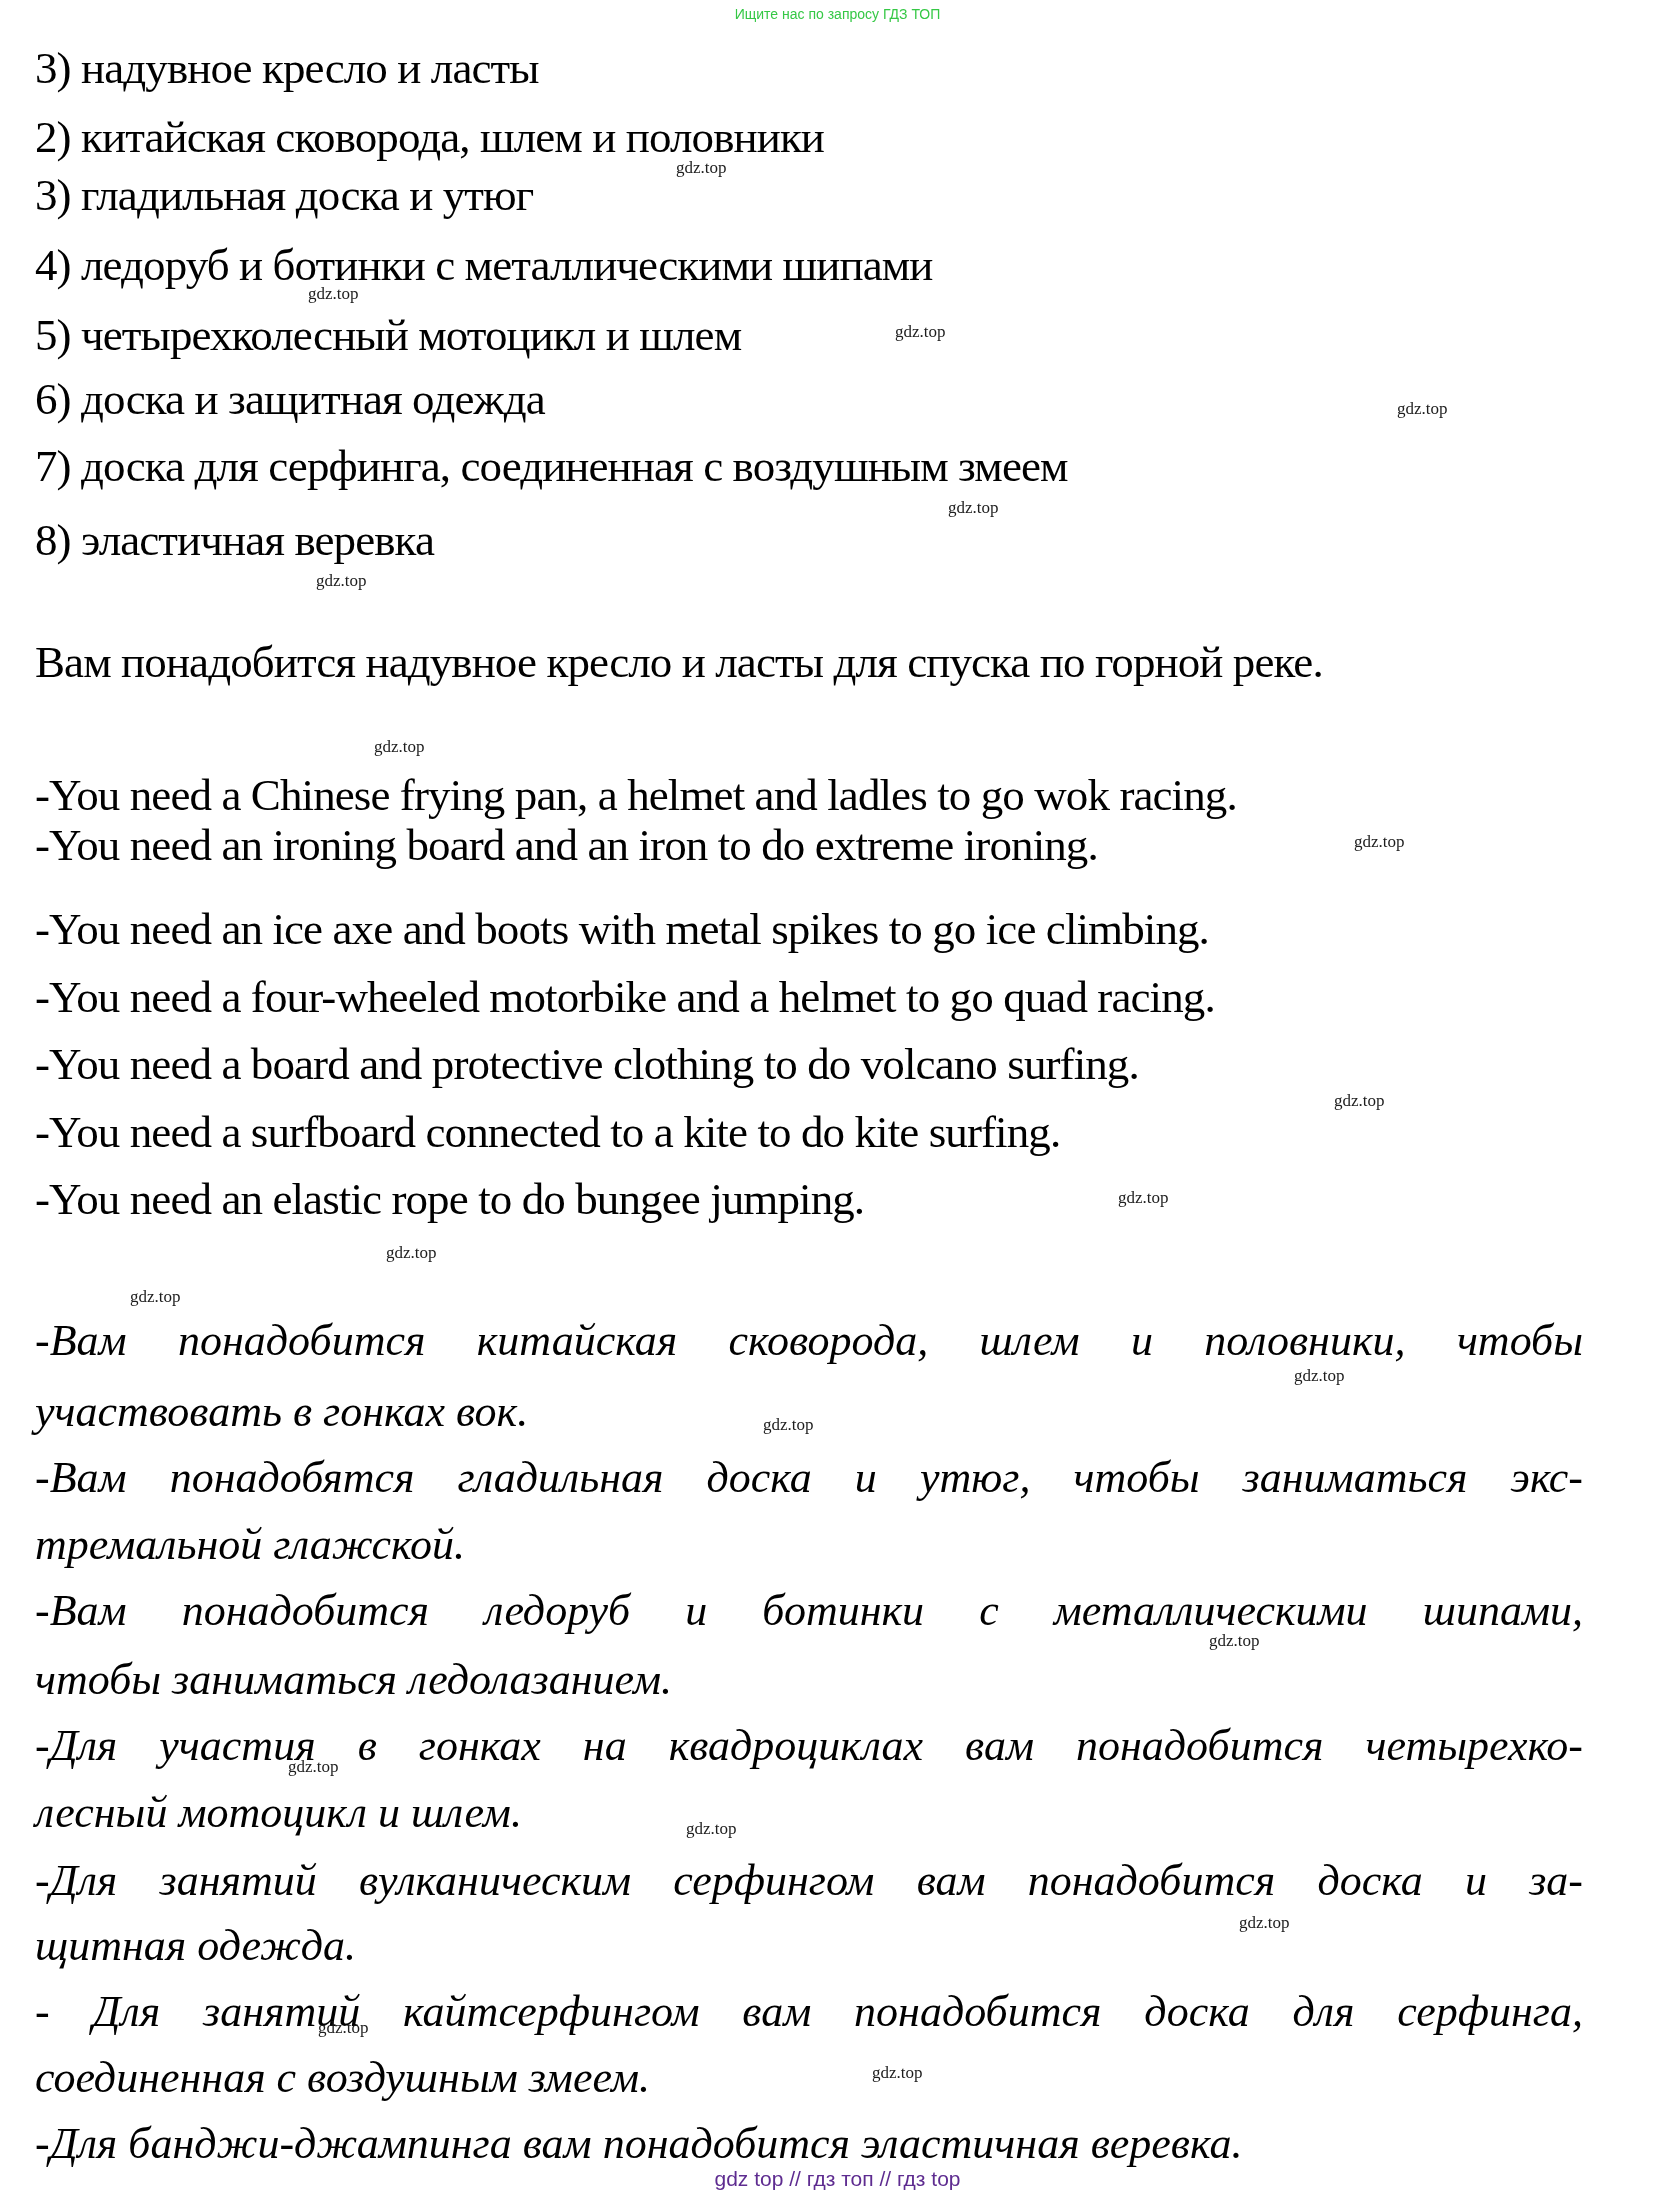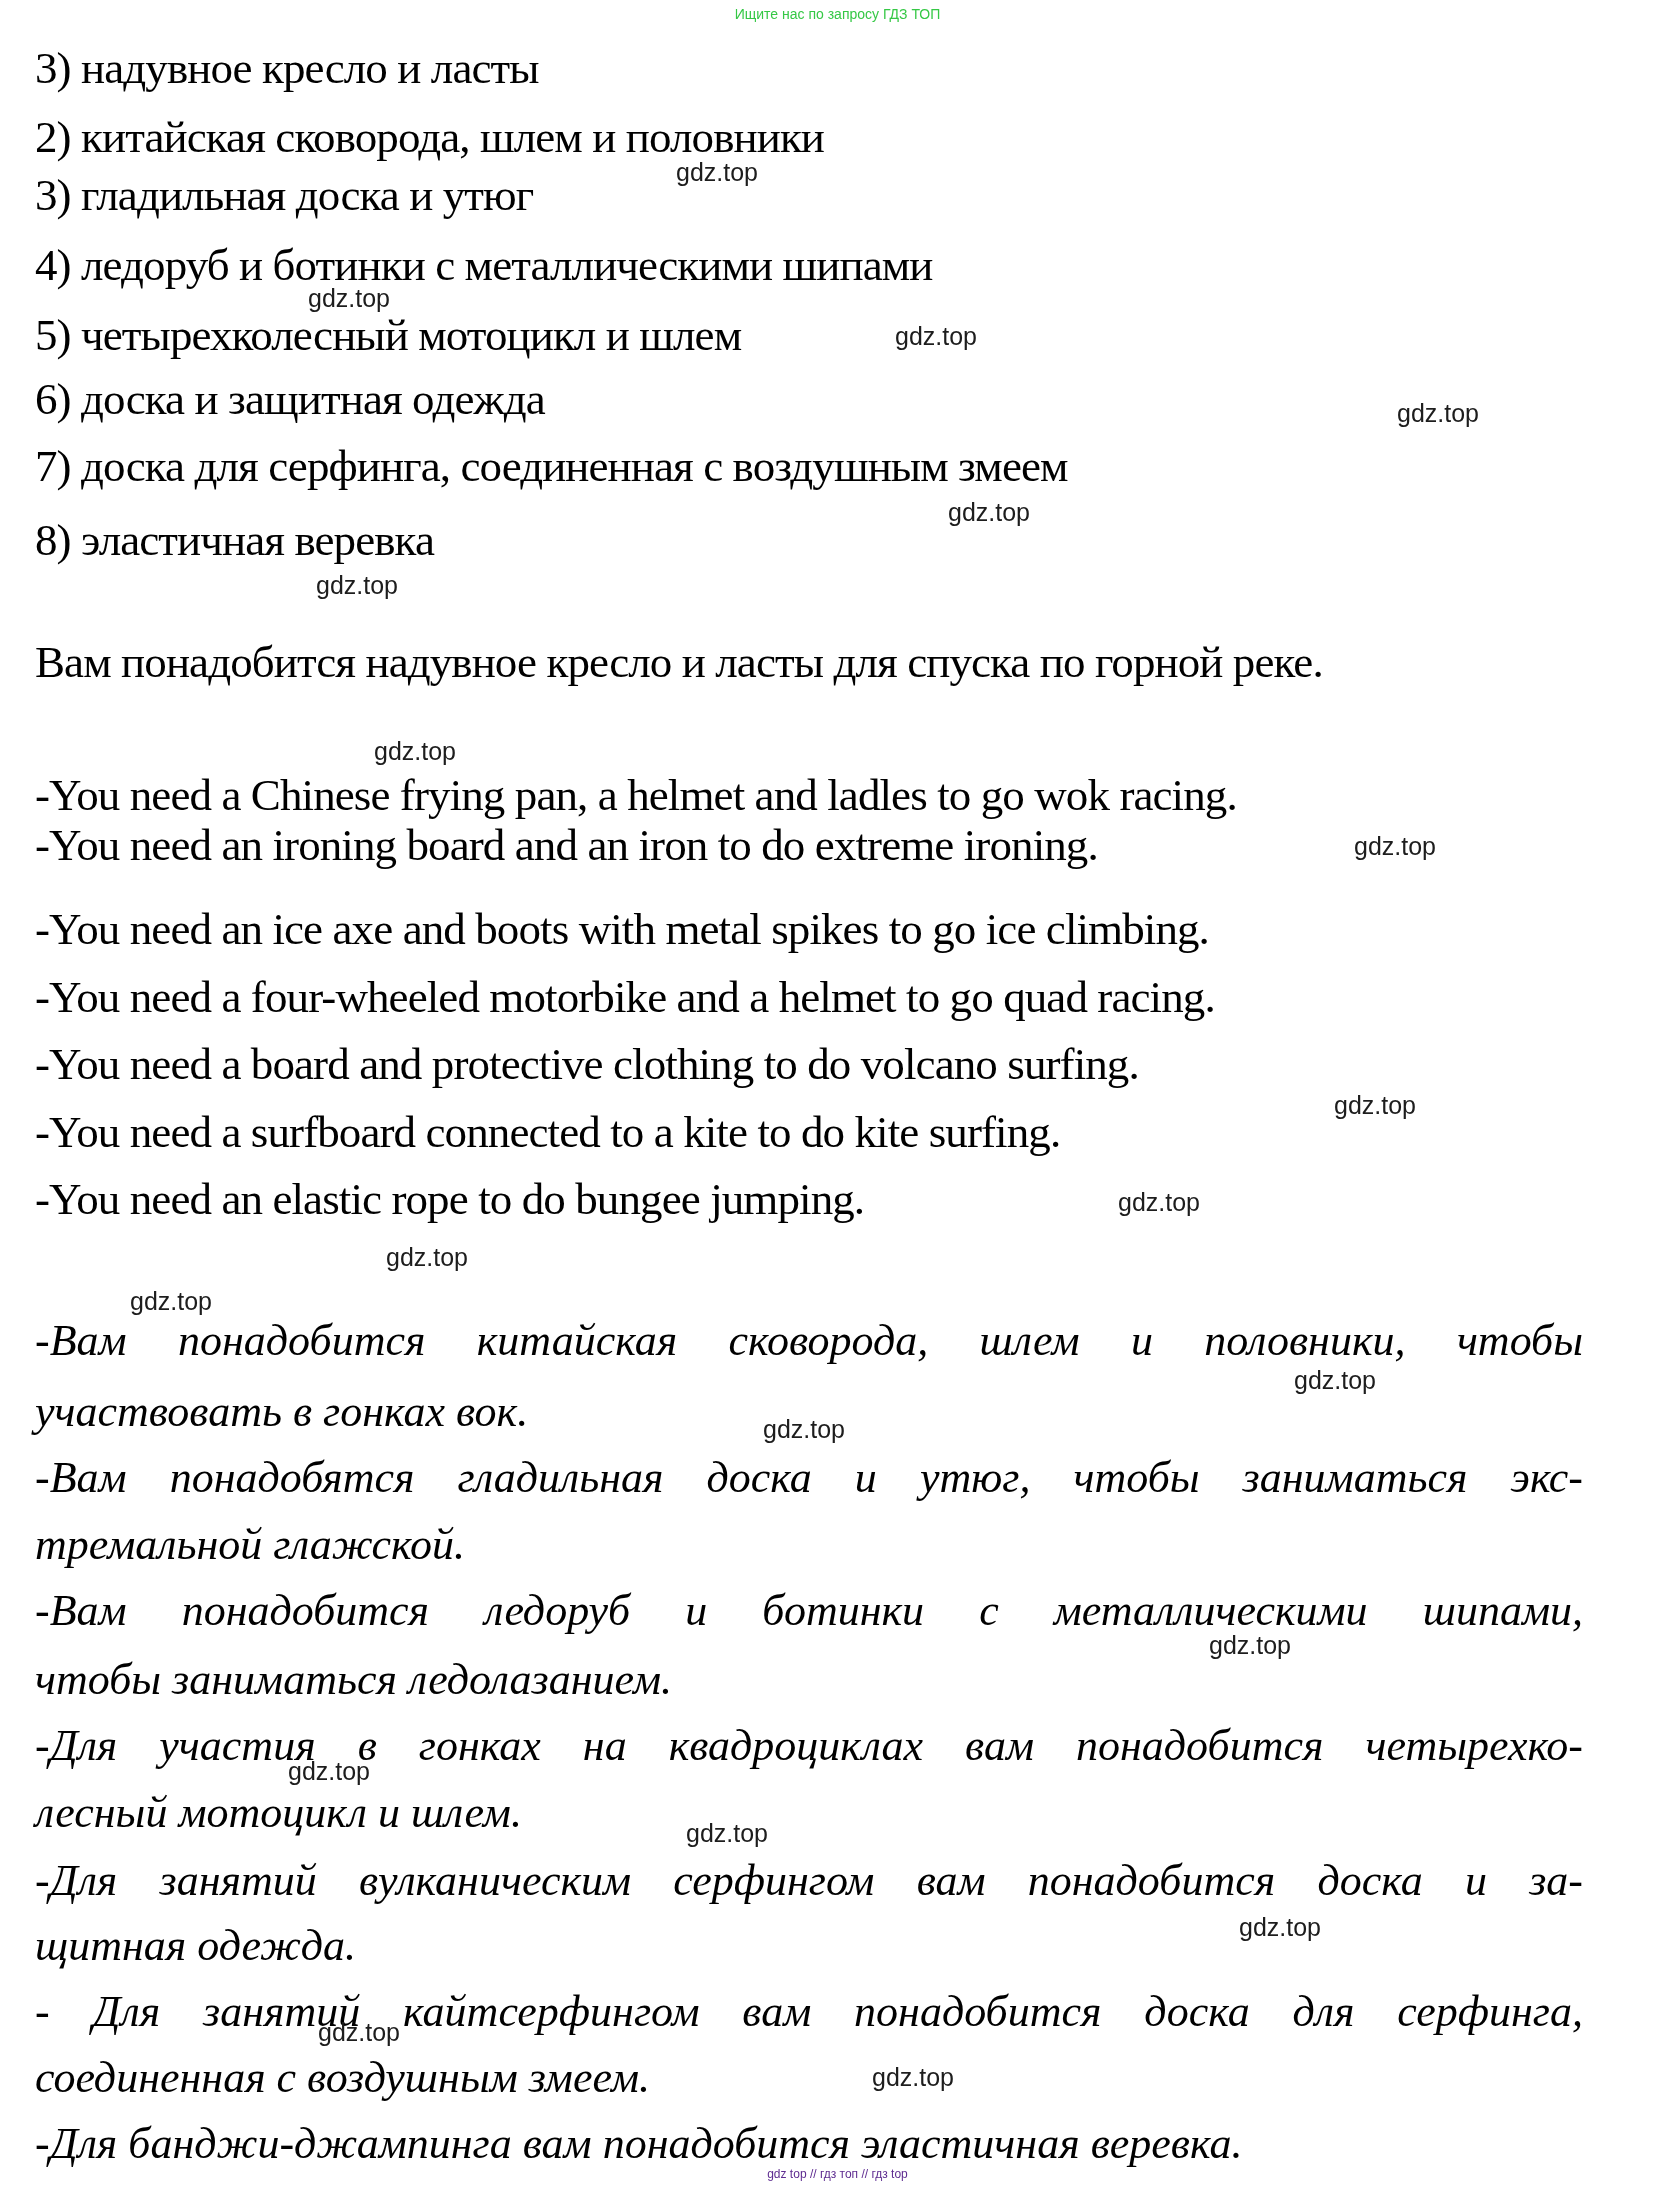--- a/index.html
+++ b/index.html
@@ -42,33 +42,33 @@
     white-space: nowrap;
   }
   .just {
     width: 1548px;
     white-space: normal;
     text-align: justify;
     text-align-last: justify;
   }
   .wm {
     position: absolute;
-    font-family: Liberation Sans, sans-serif;
-    font-size: 25px;
+    font-family: Liberation Serif, serif;
+    font-size: 17px;
     color: #1d1d1d;
     white-space: nowrap;
   }
   .footer {
     position: absolute;
     top: 2167px;
     left: 0;
     width: 100%;
     text-align: center;
     font-family: "Liberation Sans", sans-serif;
-    font-size: 12px;
+    font-size: 21px;
     color: #5e2c90;
   }
 </style>
 </head>
 <body>
 
 <div class="promo">Ищите нас по запросу ГДЗ ТОП</div>
 
 <div class="line" style="top:43px">3) надувное кресло и ласты</div>
 <div class="line" style="top:112px">2) китайская сковорода, шлем и половники</div>

